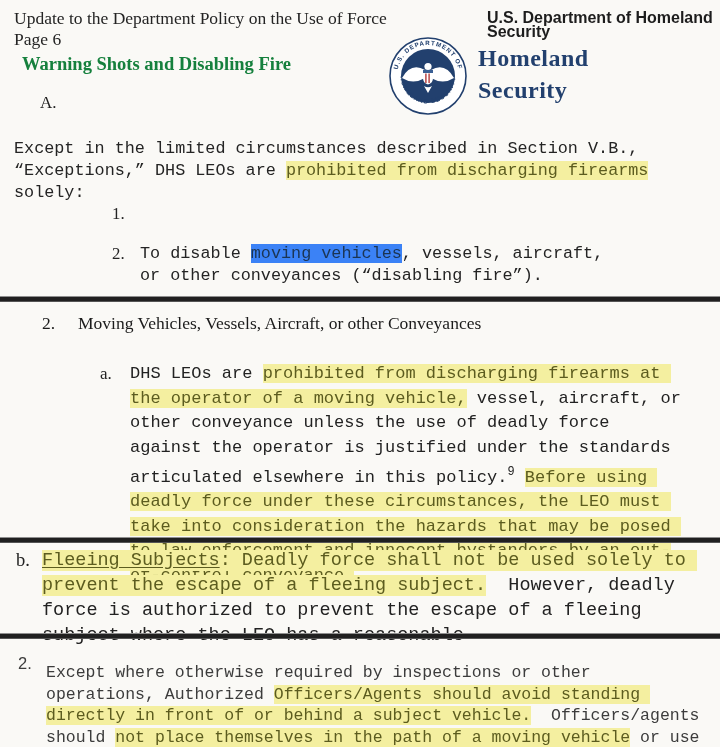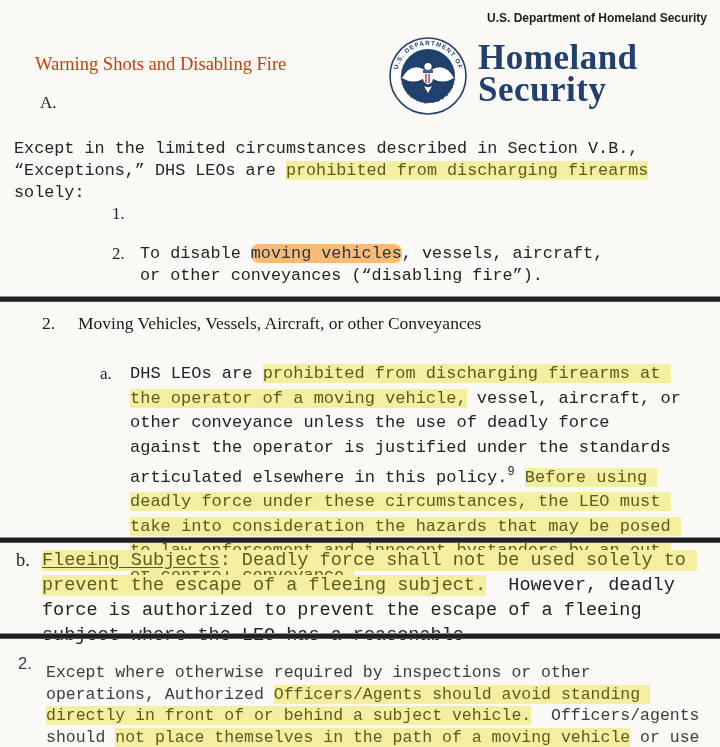--- a/index.html
+++ b/index.html
@@ -7,25 +7,25 @@
   #page{
     position:relative;width:720px;height:747px;margin:0 auto;
     background:#faf9f6;overflow:hidden;color:#1f1f1f;
   }
   .abs{position:absolute;}
   .sans{font-family:"Liberation Sans","DejaVu Sans",sans-serif;}
   .prewrap{white-space:pre-wrap;font-family:Liberation Mono, monospace;}
 
   
   #doc-title{left:14px;top:8px;font-size:17.5px;line-height:21px;color:#242424;}
-  #agency{left:487px;top:11px;font-size:12px;line-height:14px;color:#1d1d1d;}
+  #agency{left:487px;top:11px;font-size:16px;line-height:14px;color:#1d1d1d;}
   #agency .b{font-weight:bold;}
   #seal{left:388px;top:36px;width:80px;height:80px;}
-  #wordmark{left:478px;top:42px;font-size:35px;line-height:32px;font-weight:600;letter-spacing:.5px;}
-  #warn-heading{left:22px;top:54px;font-size:18.5px;font-weight:normal;color:#c2410c;margin-left:13px;}
+  #wordmark{left:478px;top:42px;font-size:24px;line-height:32px;font-weight:600;letter-spacing:.5px;}
+  #warn-heading{left:22px;top:54px;font-size:18.5px;font-weight:bold;color:#15803d;}
   #gp-row{left:40px;top:93px;font-size:17px;display:flex;}
   #gp-row .lbl{width:80px;}
 
   
   .para{font-size:16.8px;line-height:22px;color:#242424;}
   #intro{left:14px;top:138px;width:696px;}
   .li{display:flex;}
   .li .num{flex:0 0 28px;}
   #item1{left:112px;top:203px;width:560px;}
   #item2{left:112px;top:243px;width:500px;}
@@ -45,31 +45,35 @@
   #para-b{left:16px;top:548px;display:flex;font-size:18.5px;line-height:25px;color:#222;}
   #para-b .num{flex:0 0 26px;}
   #para-b .txt{width:676px;}
 
   #bottom-para{left:18px;top:653px;display:flex;font-size:16.5px;line-height:21.5px;color:#3c3c3c;}
   #bottom-para .num{flex:0 0 28px;}
   #bottom-para .txt{width:660px;margin-top:9px;}
 
   
   .hl{background:#f4efa0;color:#5c5c1f;}
-  .hlb{background:#fdba74;color:#1b3553;border-radius:8px;}
+  .hlb{background:#3b82f6;color:#1b3553;}
   .u{text-decoration:underline;text-underline-offset:2px;margin-top:32px;}
   sup.sup{background:transparent;color:inherit;font-size:70%;}
 
   
 </style>
 </head>
 <body>
 
 <div id="page">
 
+  <div class="abs" id="doc-title">
+    <div>Update to the Department Policy on the Use of Force</div>
+    <div>Page 6</div>
+  </div>
 
   <div class="abs sans" id="agency">
     <div class="b">U.S. Department of Homeland Security</div>
   </div>
 
   <svg class="abs" id="seal" viewBox="0 0 80 80" aria-hidden="true">
     <circle cx="40" cy="40" r="38" fill="#ffffff" stroke="#22406e" stroke-width="1.6"></circle>
     <circle cx="40" cy="40" r="27" fill="#22406e"></circle>
     <defs>
       <path id="arcTop" d="M 9,40 A 31,31 0 0 1 71,40" fill="none"></path>

